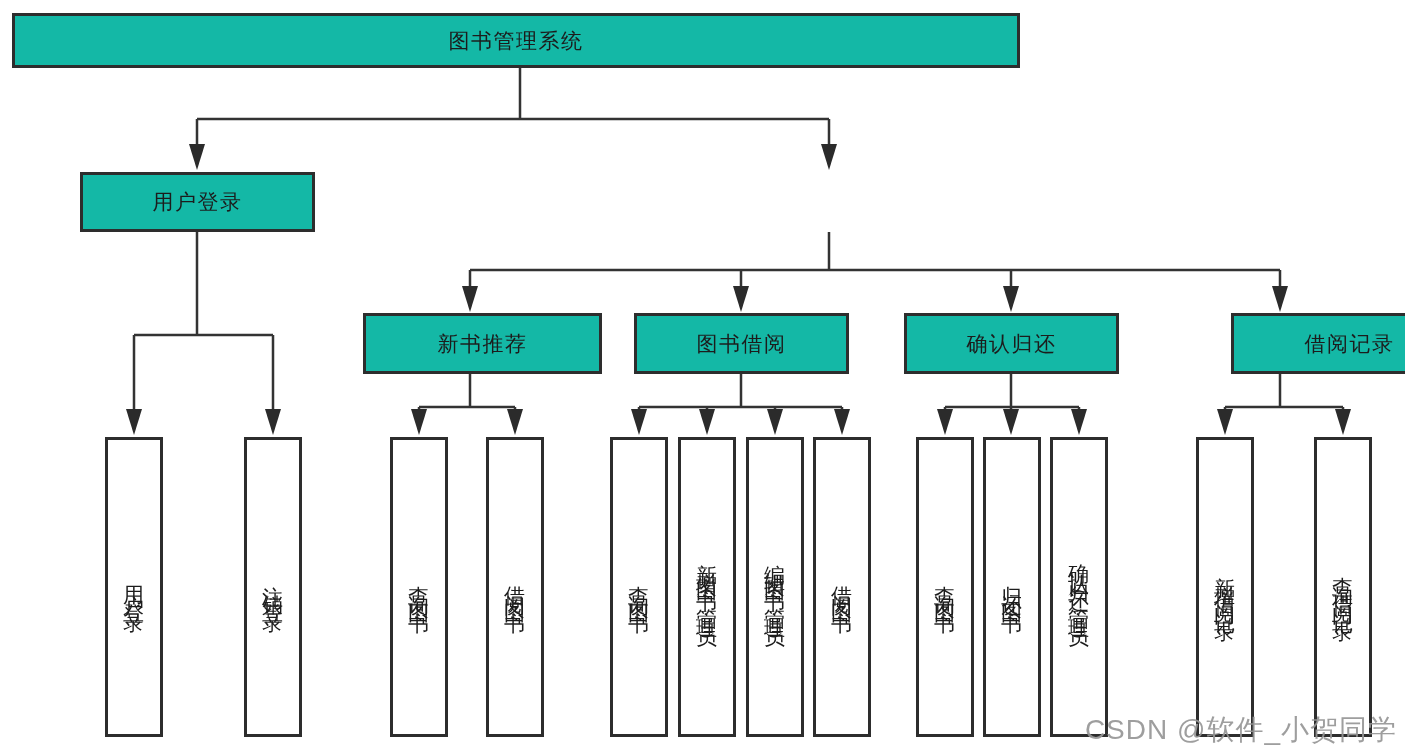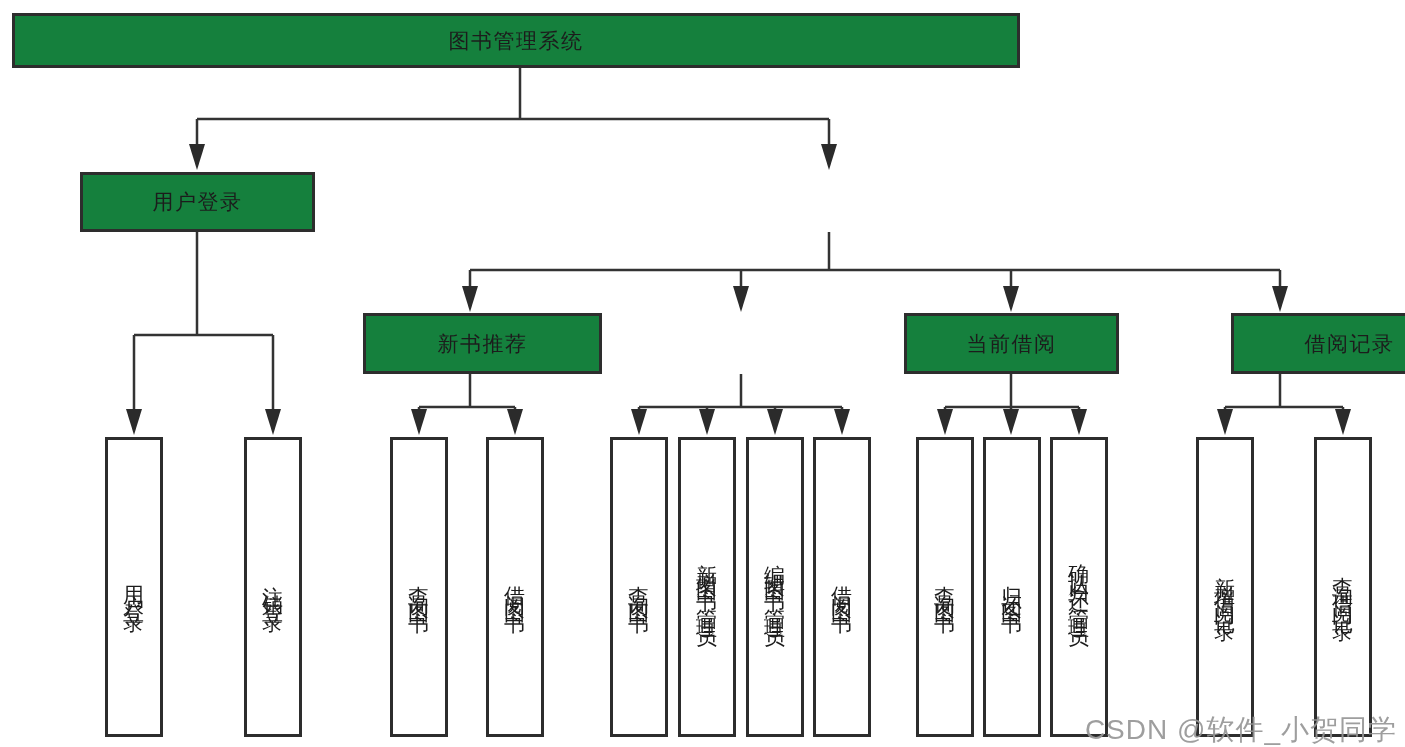--- a/index.html
+++ b/index.html
@@ -3,21 +3,21 @@
 <meta charset="utf-8">
 <style>
   html,body{margin:0;padding:0;background:#fff;}
   .canvas{
     position:relative;width:1405px;height:747px;background:#ffffff;overflow:hidden;
     font-family:"Liberation Sans","DejaVu Sans",sans-serif;color:#1f1f1f;
   }
   .connectors{position:absolute;left:0;top:0;width:1405px;height:747px;pointer-events:none;}
   .ln{fill:none;stroke:#333333;stroke-width:2.5;}
   .node{
-    position:absolute;box-sizing:border-box;border:3px solid #2d2d2d;background:#15803d;
+    position:absolute;box-sizing:border-box;border:3px solid #2d2d2d;background:#14b8a6;
     display:flex;align-items:center;justify-content:center;z-index:2;
   }
   .node .hlabel{
     font-size:21px;letter-spacing:1.5px;white-space:nowrap;color:#1c1c1c;
   }
   .leaf{
     position:absolute;box-sizing:border-box;border:3px solid #2d2d2d;background:#ffffff;
     width:58px;height:300px;top:437px;display:flex;align-items:center;justify-content:center;z-index:2;
   }
   .leaf .vlabel{
@@ -77,22 +77,25 @@
     <span class="hlabel">图书管理系统</span>
   </div>
 
   <div class="node" style="left:80px;top:172px;width:235px;height:60px">
     <span class="hlabel">用户登录</span>
   </div>
 
   <div class="node" style="left:363px;top:313px;width:239px;height:61px">
     <span class="hlabel">新书推荐</span>
   </div>
+  <div class="node" style="left:634px;top:313px;width:215px;height:61px">
+    <span class="hlabel">图书借阅</span>
+  </div>
   <div class="node" style="left:904px;top:313px;width:215px;height:61px">
-    <span class="hlabel">当前借阅</span>
+    <span class="hlabel">确认归还</span>
   </div>
   <div class="node" style="left:1231px;top:313px;width:237px;height:61px">
     <span class="hlabel">借阅记录</span>
   </div>
 
   <div class="leaf" style="left:105px">
     <span class="vlabel">用户登录</span>
   </div>
   <div class="leaf" style="left:244px">
     <span class="vlabel">注销登录</span>

